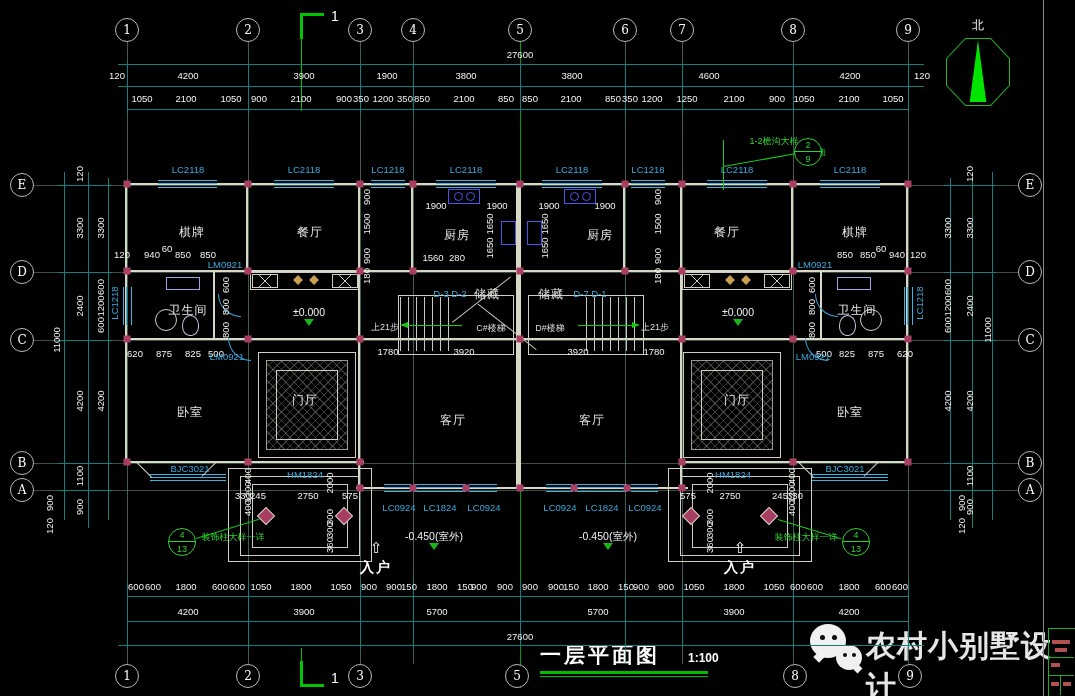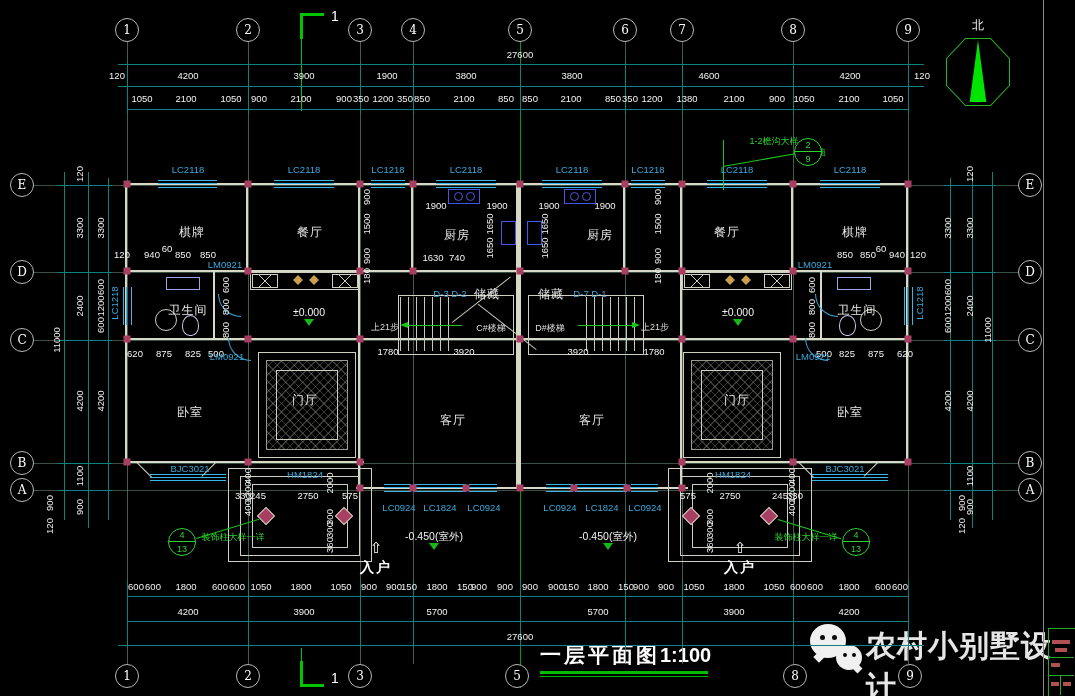--- a/index.html
+++ b/index.html
@@ -57,21 +57,21 @@
         clip-path:polygon(30% 0,70% 0,100% 30%,100% 70%,70% 100%,30% 100%,0 70%,0 30%);}
   .needle{position:absolute;left:946px;top:38px;width:64px;height:66px;background:#00e400;
         clip-path:polygon(50% 3%,63% 97%,37% 97%);}
   .wmtext{position:absolute;left:866px;top:626px;font-size:30px;font-weight:bold;color:#e6e6e6;
         letter-spacing:1px;font-family:"Liberation Sans",sans-serif;}
   .wbub{position:absolute;background:#f0f0f0;border-radius:50%;}
   .weye{position:absolute;background:#0a0a0a;border-radius:50%;}
   .wtail{position:absolute;background:#f0f0f0;transform:rotate(45deg);}
   #title-wrap{position:absolute;left:540px;top:641px;}
   #title-text{font-size:21px;font-weight:bold;color:#fff;letter-spacing:3px;}
-  #title-scale{font-size:20px;font-weight:bold;color:#fff;margin-left:0;}
+  #title-scale{font-size:12px;font-weight:bold;color:#fff;margin-left:28px;}
 </style>
 </head>
 <body>
 
 <div id="stage">
 
   <div class="octo"></div>
   <div class="octoin"></div>
   <div class="needle"></div>
   <span class="t lv" style="left:978px;top:25px;font-size:12px;">北</span>
@@ -322,21 +322,21 @@
     <span class="t dim" style="left: 383px; top: 99px;">1200</span>
     <span class="t dim" style="left: 405px; top: 99px;">350</span>
     <span class="t dim" style="left: 422px; top: 99px;">850</span>
     <span class="t dim" style="left: 464px; top: 99px;">2100</span>
     <span class="t dim" style="left: 506px; top: 99px;">850</span>
     <span class="t dim" style="left: 530px; top: 99px;">850</span>
     <span class="t dim" style="left: 571px; top: 99px;">2100</span>
     <span class="t dim" style="left: 613px; top: 99px;">850</span>
     <span class="t dim" style="left: 630px; top: 99px;">350</span>
     <span class="t dim" style="left: 652px; top: 99px;">1200</span>
-    <span class="t dim" style="left: 687px; top: 99px;">1380</span>
+    <span class="t dim" style="left: 687px; top: 99px;">1250</span>
     <span class="t dim" style="left: 734px; top: 99px;">2100</span>
     <span class="t dim" style="left: 777px; top: 99px;">900</span>
     <span class="t dim" style="left: 804px; top: 99px;">1050</span>
     <span class="t dim" style="left: 849px; top: 99px;">2100</span>
     <span class="t dim" style="left: 893px; top: 99px;">1050</span>
     <span class="t dim" style="left: 136px; top: 587px;">600</span>
     <span class="t dim" style="left: 153px; top: 587px;">600</span>
     <span class="t dim" style="left: 186px; top: 587px;">1800</span>
     <span class="t dim" style="left: 220px; top: 587px;">600</span>
     <span class="t dim" style="left: 237px; top: 587px;">600</span>
@@ -379,22 +379,22 @@
     <span class="t dim" style="left: 208px; top: 255px;">850</span>
     <span class="t dim" style="left: 845px; top: 255px;">850</span>
     <span class="t dim" style="left: 868px; top: 255px;">850</span>
     <span class="t dim" style="left: 881px; top: 249px;">60</span>
     <span class="t dim" style="left: 897px; top: 255px;">940</span>
     <span class="t dim" style="left: 918px; top: 255px;">120</span>
     <span class="t dim" style="left: 436px; top: 206px;">1900</span>
     <span class="t dim" style="left: 497px; top: 206px;">1900</span>
     <span class="t dim" style="left: 549px; top: 206px;">1900</span>
     <span class="t dim" style="left: 605px; top: 206px;">1900</span>
-    <span class="t dim" style="left: 433px; top: 258px;">1630</span>
-    <span class="t dim" style="left: 457px; top: 258px;">740</span>
+    <span class="t dim" style="left: 433px; top: 258px;">1560</span>
+    <span class="t dim" style="left: 457px; top: 258px;">280</span>
     <span class="t dim" style="left: 388px; top: 352px;">1780</span>
     <span class="t dim" style="left: 464px; top: 352px;">3920</span>
     <span class="t dim" style="left: 578px; top: 352px;">3920</span>
     <span class="t dim" style="left: 654px; top: 352px;">1780</span>
     <span class="t dim" style="left: 135px; top: 354px;">620</span>
     <span class="t dim" style="left: 164px; top: 354px;">875</span>
     <span class="t dim" style="left: 193px; top: 354px;">825</span>
     <span class="t dim" style="left: 216px; top: 354px;">500</span>
     <span class="t dim" style="left: 824px; top: 354px;">500</span>
     <span class="t dim" style="left: 847px; top: 354px;">825</span>

